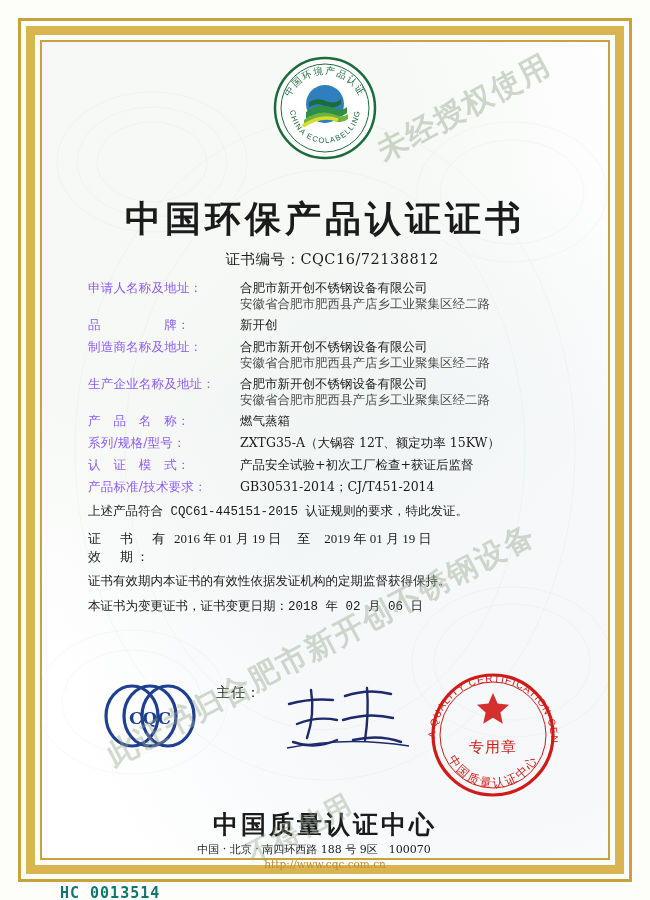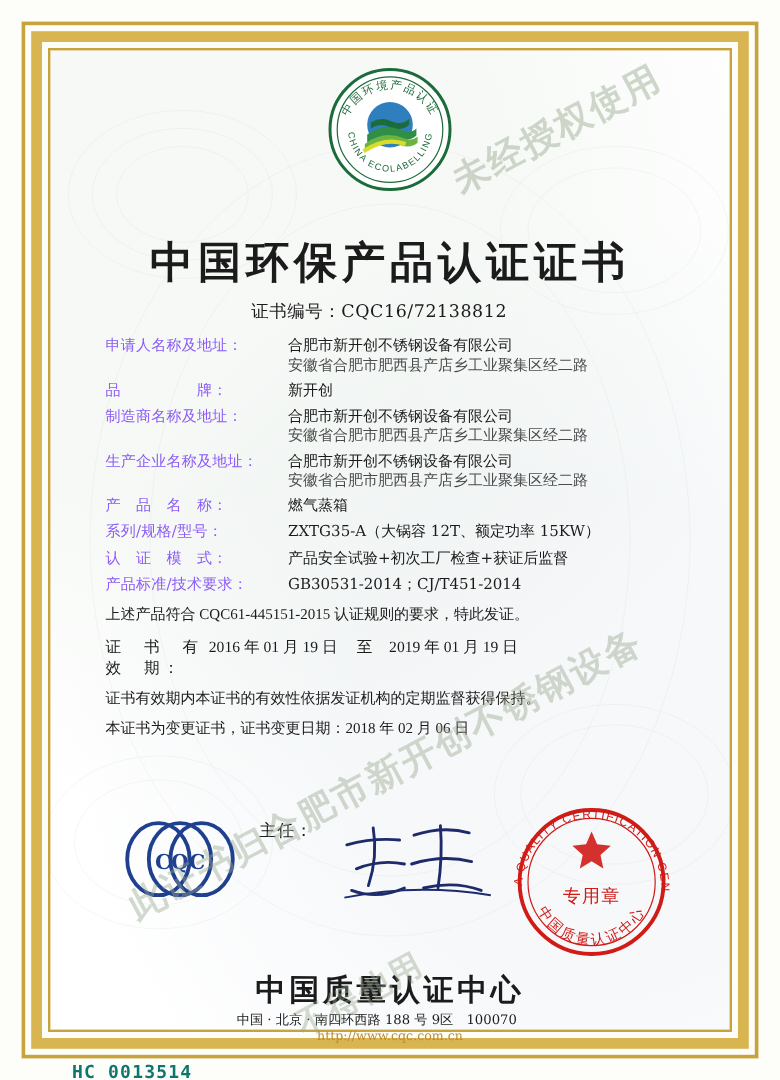--- a/index.html
+++ b/index.html
@@ -78,21 +78,21 @@
     width: 570px;
     text-align: center;
     font-family: "DejaVu Serif", serif;
     font-size: 36px;
     font-weight: bold;
     letter-spacing: 4px;
     color: #1b1b1b;
   }
   .cert-no {
     position: absolute;
-    left: 0; top: 210px;
+    left: 16px; top: 210px;
     width: 552px;
     text-align: center;
     font-family: "DejaVu Serif", serif;
     font-size: 14.5px;
     letter-spacing: 0.5px;
     color: #1b1b1b;
   }
 
   
   .fields {
@@ -122,21 +122,21 @@
     font-size: 12.5px;
     color: #1b1b1b;
     line-height: 16px;
   }
   .val .l2 {
     display: block;
     color: #2d2d2d;
     opacity: 0.85;
   }
   .blockline {
-    font-family: Liberation Serif, serif;
+    font-family: Liberation Mono, monospace;
     font-size: 12.5px;
     color: #1b1b1b;
     line-height: 18px;
     margin-top: 7px;
   }
   .valid-row {
     display: flex;
     font-family: Liberation Serif, serif;
     font-size: 13px;
     color: #1b1b1b;

